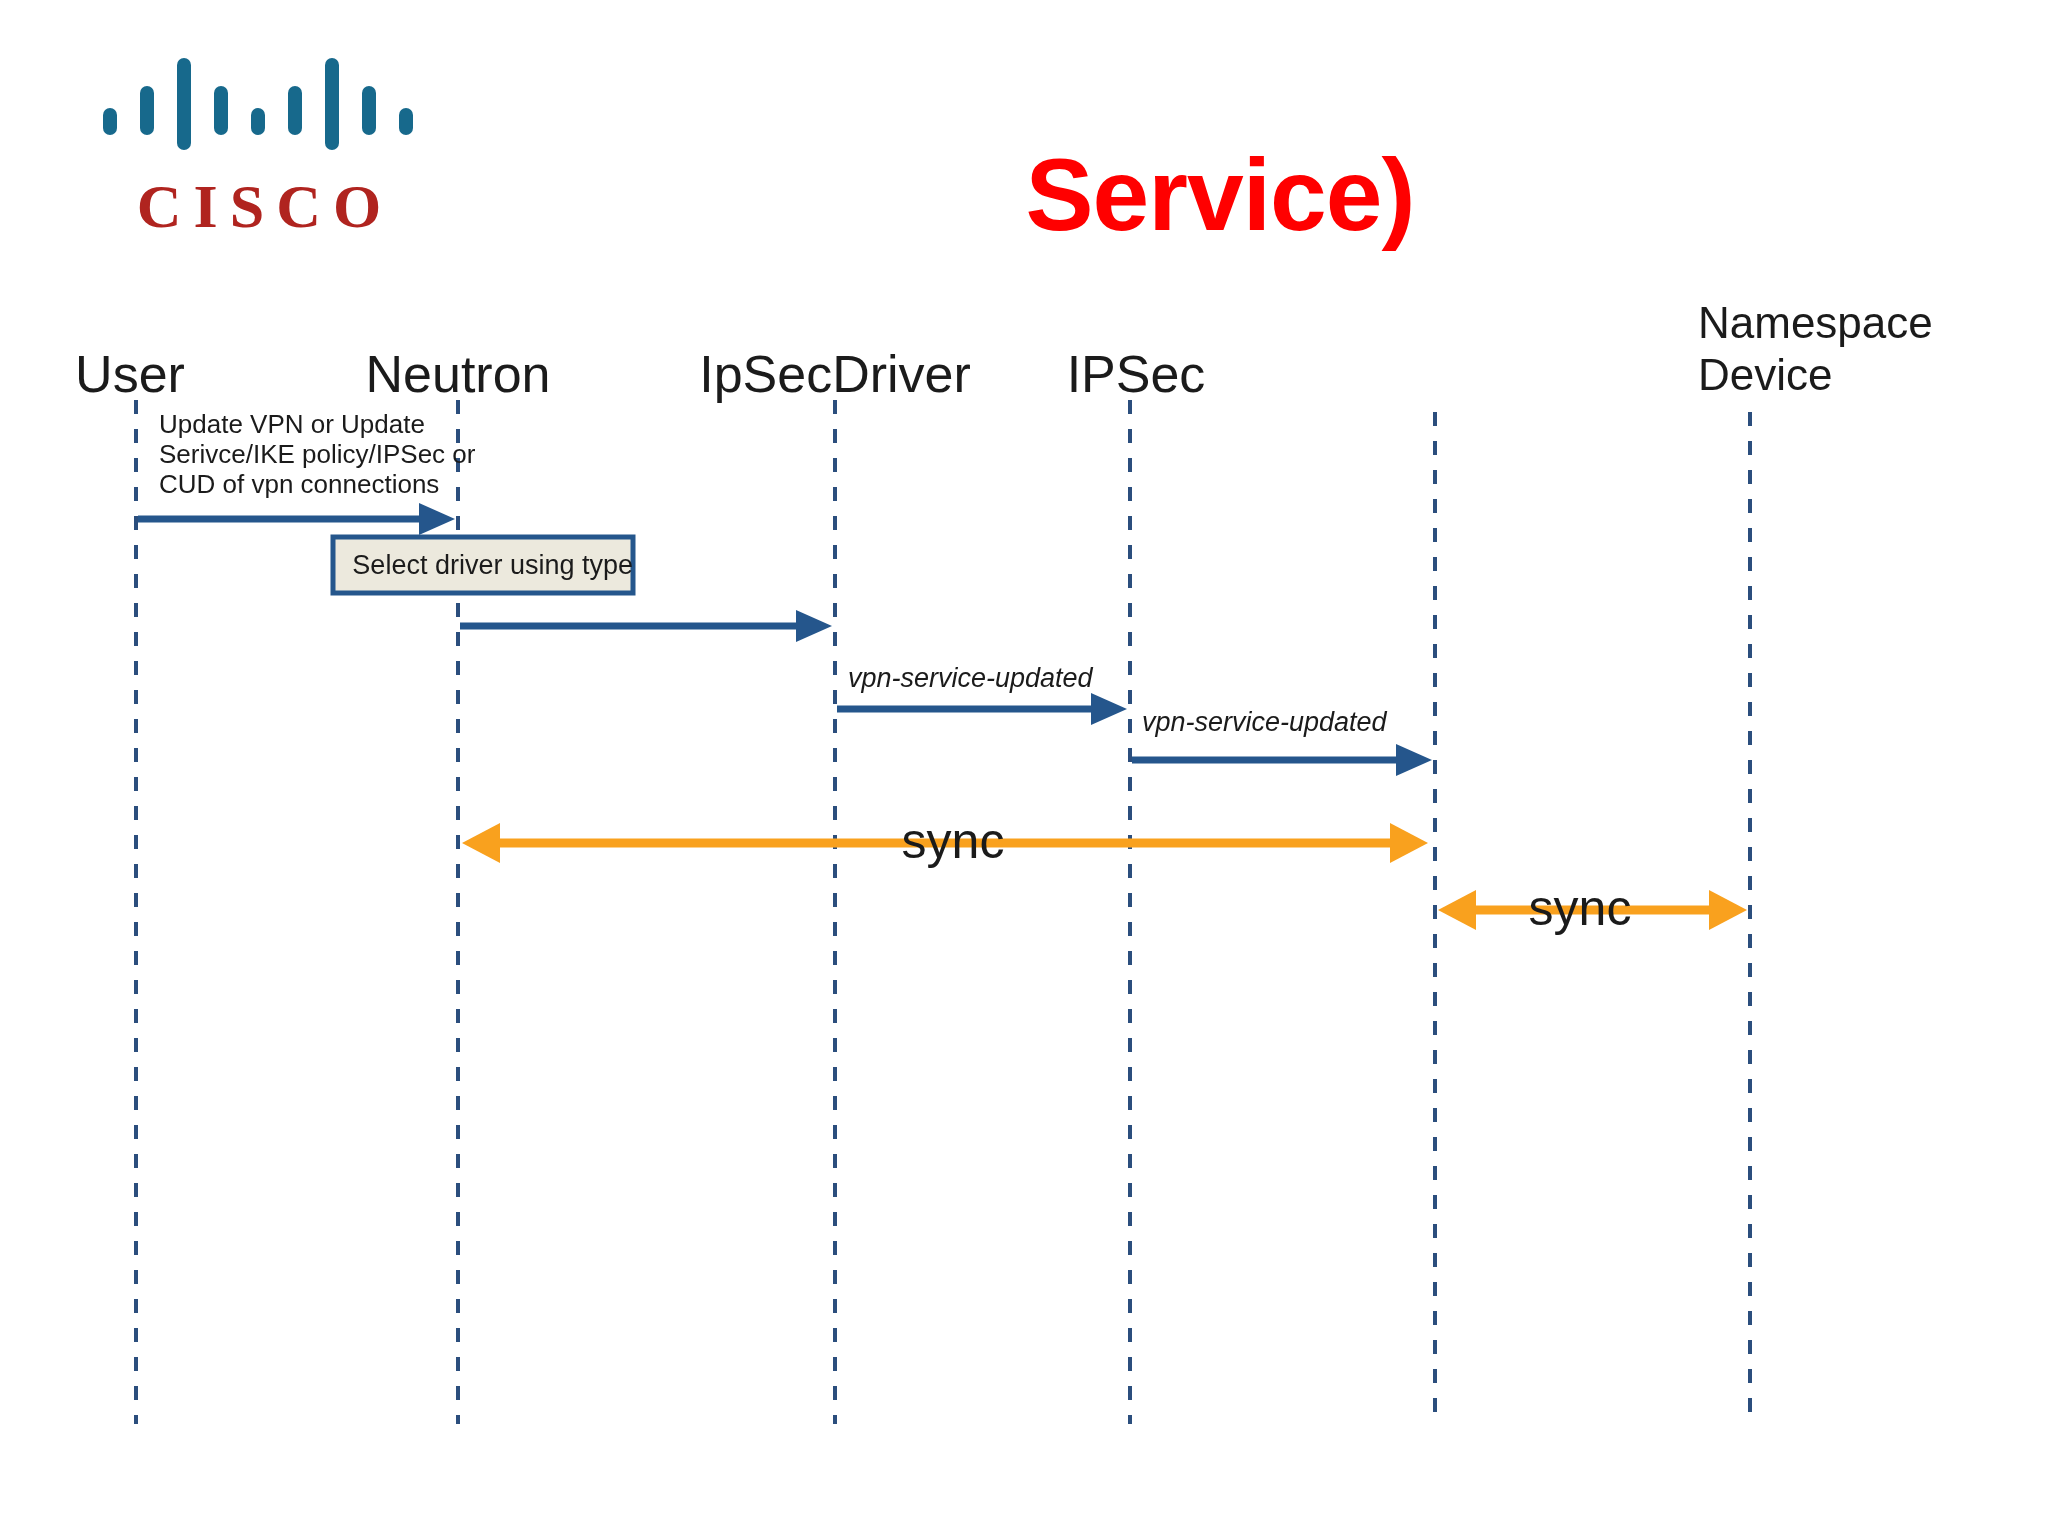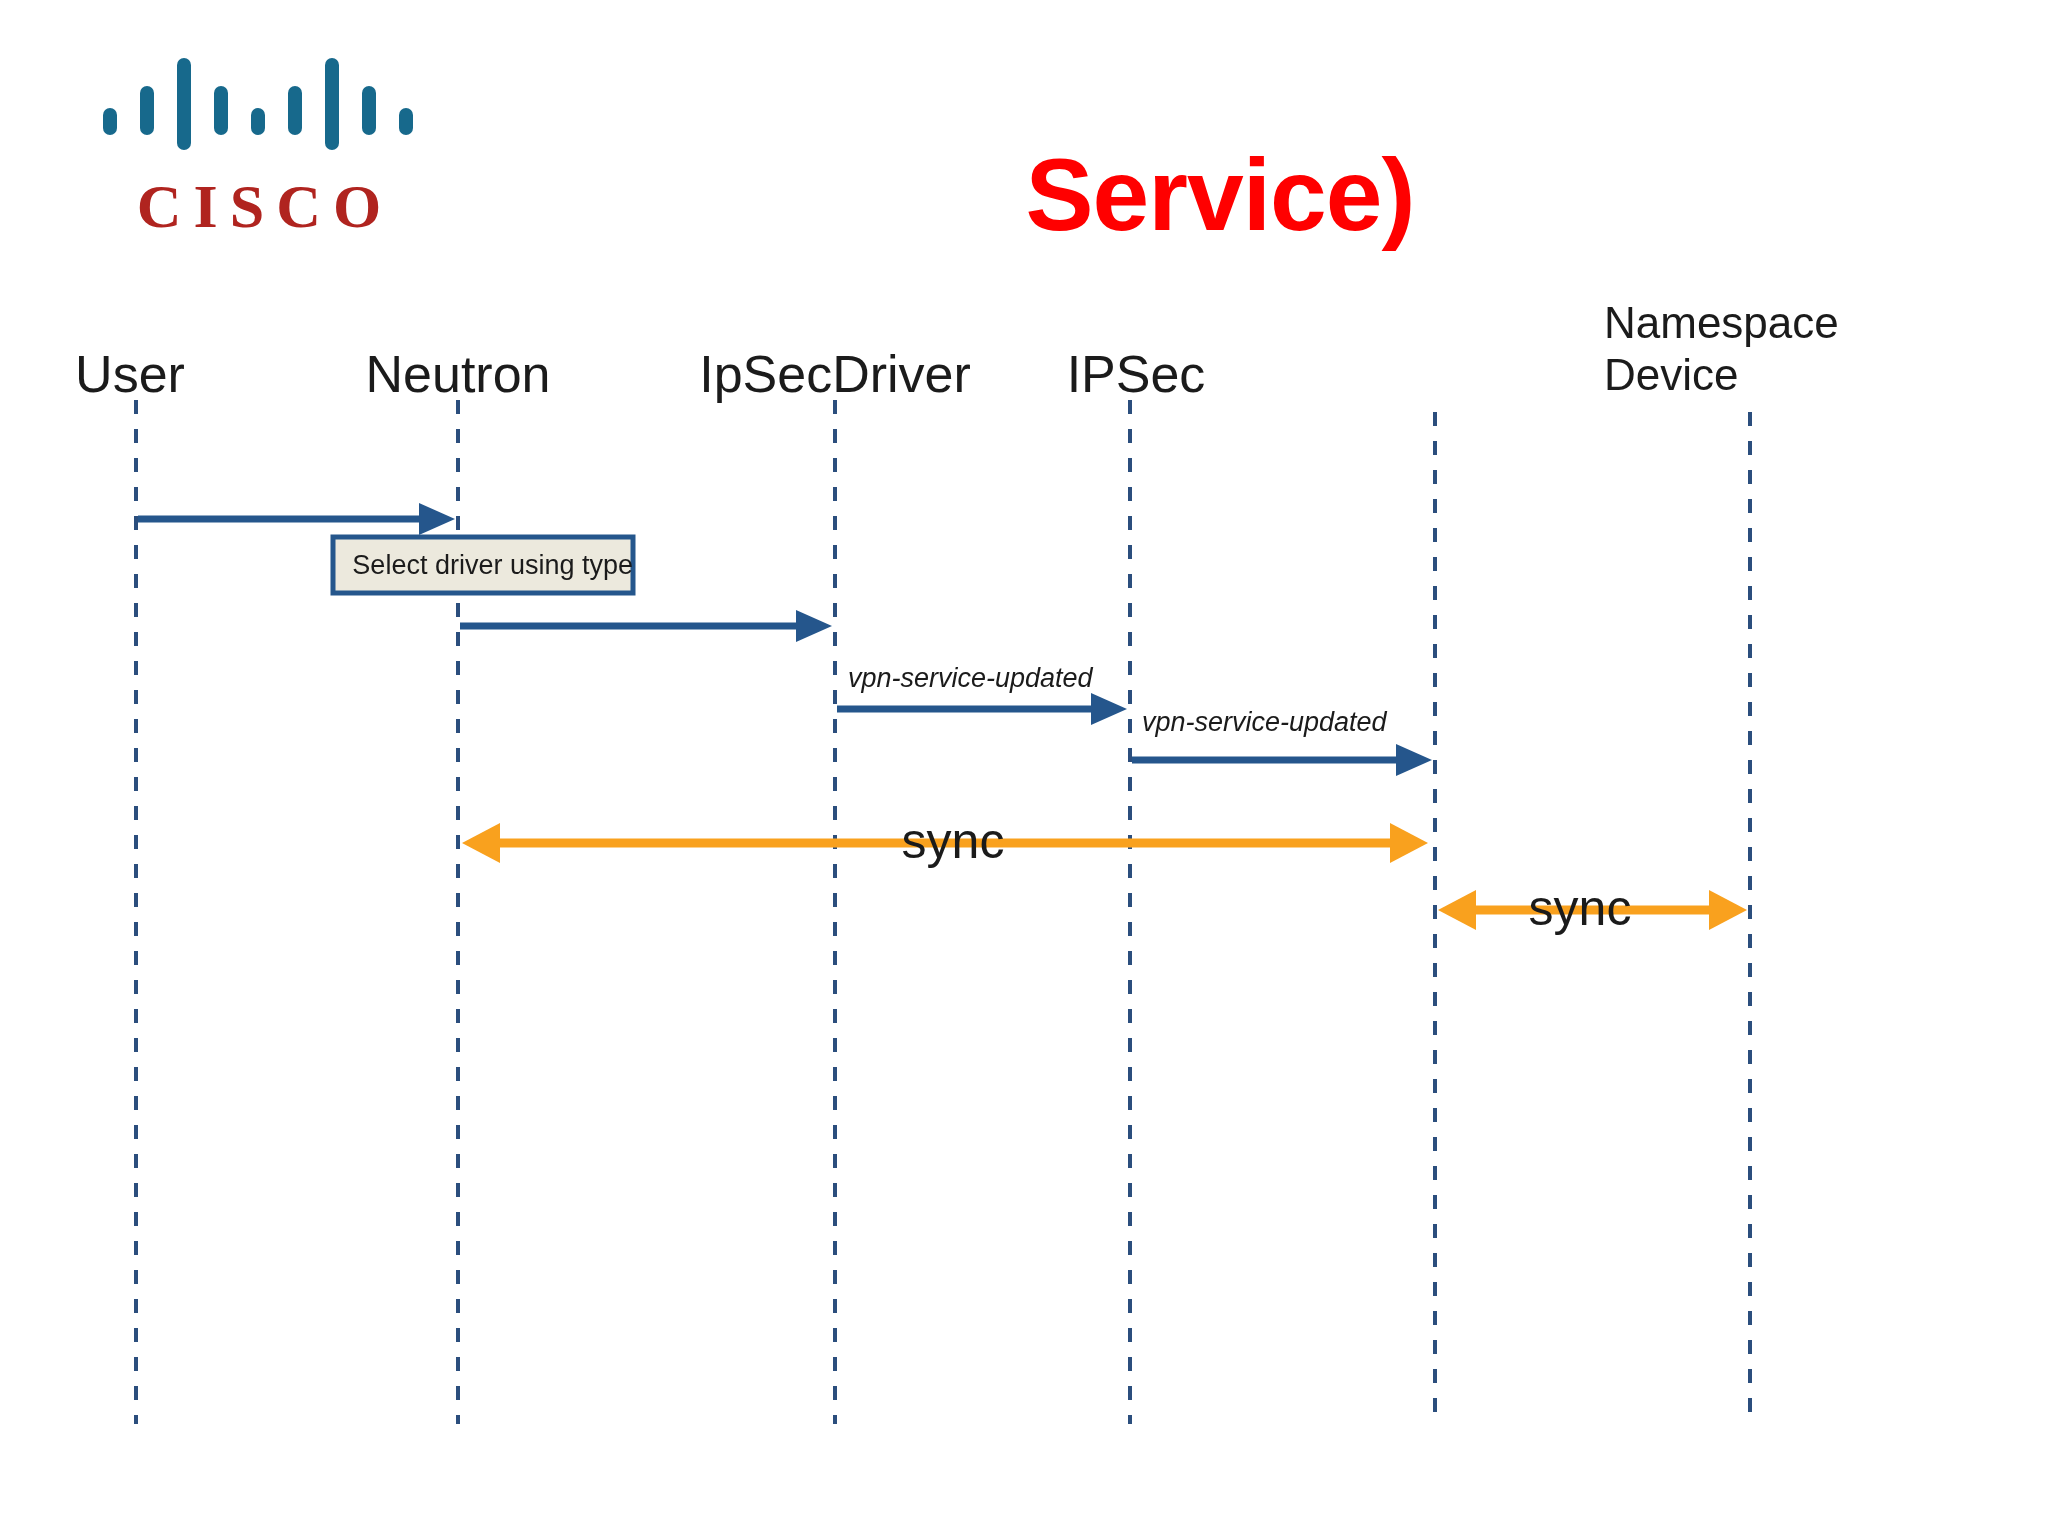--- a/index.html
+++ b/index.html
@@ -114,25 +114,30 @@
     <line class="sync-line" x1="1472" y1="910" x2="1713" y2="910"></line>
     <polygon class="sync-head" points="1438,910 1476,890 1476,930"></polygon>
     <polygon class="sync-head" points="1747,910 1709,890 1709,930"></polygon>
   </svg>
 
   <div class="actor-label" style="left:130px">User</div>
   <div class="actor-label" style="left:458px">Neutron</div>
   <div class="actor-label" style="left:835px">IpSecDriver</div>
   <div class="actor-label" style="left:1136px">IPSec</div>
 
-  <div class="actor-label-2l" style="left:1604px">
+  <div class="actor-label-2l" style="left:1698px">
     <span>Namespace</span><br>
     <span>Device</span>
   </div>
 
+  <div class="user-note">
+    <span>Update VPN or Update</span><br>
+    <span>Serivce/IKE policy/IPSec or</span><br>
+    <span>CUD of vpn connections</span>
+  </div>
 
   <div class="driver-box-label">Select driver using type</div>
 
   <div class="msg-label msg-label-1">vpn-service-updated</div>
   <div class="msg-label msg-label-2">vpn-service-updated</div>
 
   <div class="sync-label sync-label-1">sync</div>
   <div class="sync-label sync-label-2">sync</div>
 
 </div>

